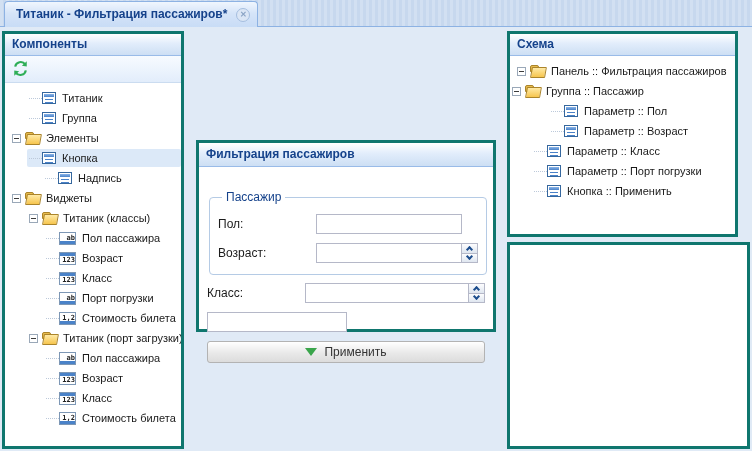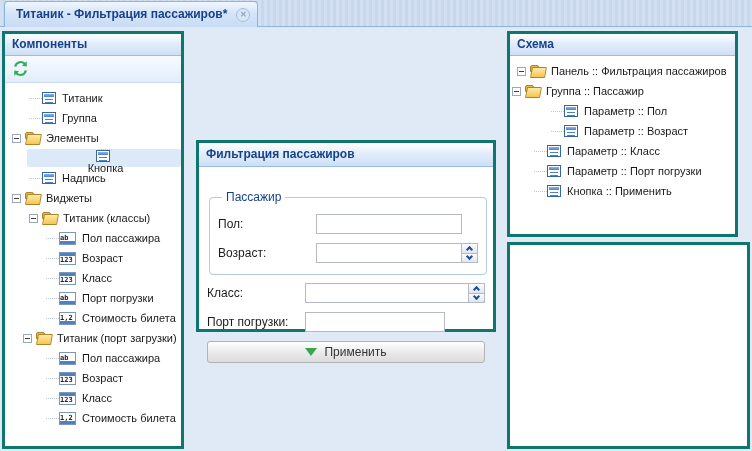--- a/index.html
+++ b/index.html
@@ -51,21 +51,21 @@
   }
   .refresh-btn{ width:18px; height:18px; border:none; background:transparent; cursor:pointer; padding:0; }
 
   
   .tree{ padding-top:5px; overflow:hidden; }
   .trow{
     display:flex; align-items:center; height:20px;
     font-size:11px; color:#1a1a1a; white-space:nowrap; cursor:pointer;
   }
   .rowin{ display:flex; align-items:center; flex:1; height:18px; padding-left:2px; }
-  .trow.selected .rowin{ background:#dce9f8; border-radius:2px;flex-direction:column; }
+  .trow.selected .rowin{ background:#dce9f8; border-radius:2px; }
   .tlabel{ margin-left:1px; }
 
   .expander{
     width:9px; height:9px; flex:none; margin-right:4px;
     border:1px solid #9aa8b8; background:#fff; position:relative; cursor:pointer;
   }
   .expander::before{ content:""; position:absolute; left:1px; right:1px; top:3px; height:1px; background:#3c3c3c; }
   .leafpad{ width:13px; height:0; flex:none; border-top:1px dotted #bcc9da; }
 
   .icon{ position:relative; display:inline-block; flex:none; margin-right:5px; }
@@ -80,21 +80,21 @@
     border:1px solid #ab842a; border-radius:1px;
     transform:skewX(-10deg); transform-origin:bottom left;
   }
   .i-comp{ width:14px; height:12px; border:1px solid #35679e; background:#fff; }
   .i-comp::before{ content:""; position:absolute; left:1px; right:1px; top:1px; height:3px;
     background:linear-gradient(#8ab4e8,#4a82c8); }
   .i-comp::after{ content:""; position:absolute; left:2px; top:6px; width:8px; height:4px;
     background:repeating-linear-gradient(to bottom,#4a82c8 0 1px,transparent 1px 3px); }
   .i-field{
     width:17px; height:13px; border:1px solid #7d97b5; background:#fff;
-    font:bold 7px "DejaVu Sans Mono", monospace; color:#222; text-align:left;
+    font:bold 7px "DejaVu Sans Mono", monospace; color:#222; text-align:right;
   }
   .i-field .glyph{ position:absolute; left:0; right:0; letter-spacing:0; }
   .i-field.bar-top::before{ content:""; position:absolute; left:0; right:0; top:0; height:3px; background:#4a82c8; }
   .i-field.bar-top .glyph{ bottom:0px; }
   .i-field.bar-bottom::after{ content:""; position:absolute; left:0; right:0; bottom:0; height:3px; background:#4a82c8; }
   .i-field.bar-bottom .glyph{ top:1px; }
 
   
   .form-panel{ left:196px; top:140px; width:300px; height:192px; }
   .form-panel .panel-header{ height:24px; line-height:23px; }
@@ -182,21 +182,21 @@
           <span class="tlabel">Элементы</span>
         </div>
       </div>
     <div class="trow selected" style="padding-left:22px">
         <div class="rowin">
           <span class="leafpad"></span>
           <span class="icon i-comp"></span>
           <span class="tlabel">Кнопка</span>
         </div>
       </div>
-    <div class="trow" style="padding-left:22px">
+    <div class="trow" style="padding-left:38px">
         <div class="rowin">
           <span class="leafpad"></span>
           <span class="icon i-comp"></span>
           <span class="tlabel">Надпись</span>
         </div>
       </div>
     <div class="trow" style="padding-left:5px">
         <div class="rowin">
           <span class="expander"></span>
           <span class="icon i-folder"></span>
@@ -248,21 +248,21 @@
       </div>
     <div class="trow" style="padding-left:39px">
         <div class="rowin">
           <span class="leafpad"></span>
           <span class="icon i-field bar-bottom">
             <span class="glyph">1,2</span>
           </span>
           <span class="tlabel">Стоимость билета</span>
         </div>
       </div>
-    <div class="trow" style="padding-left:16px">
+    <div class="trow" style="padding-left:22px">
         <div class="rowin">
           <span class="expander"></span>
           <span class="icon i-folder"></span>
           <span class="tlabel">Титаник (порт загрузки)</span>
         </div>
       </div>
     <div class="trow" style="padding-left:39px">
         <div class="rowin">
           <span class="leafpad"></span>
           <span class="icon i-field bar-bottom">
@@ -333,21 +333,20 @@
           <button class="spbtn">
               <i class="ch up"></i>
             </button>
           <button class="spbtn">
               <i class="ch dn"></i>
             </button>
         </span>
       </span>
     </div>
     <div class="frow">
-      <label class="flabel">Порт погрузки:</label>
       <input class="fin w140" value="" style="">
     </div>
     <button class="apply-btn">
       <i class="tri"></i>
       <span>Применить</span>
     </button>
   </div>
 </div>
 
 <div class="panel schema-panel">

